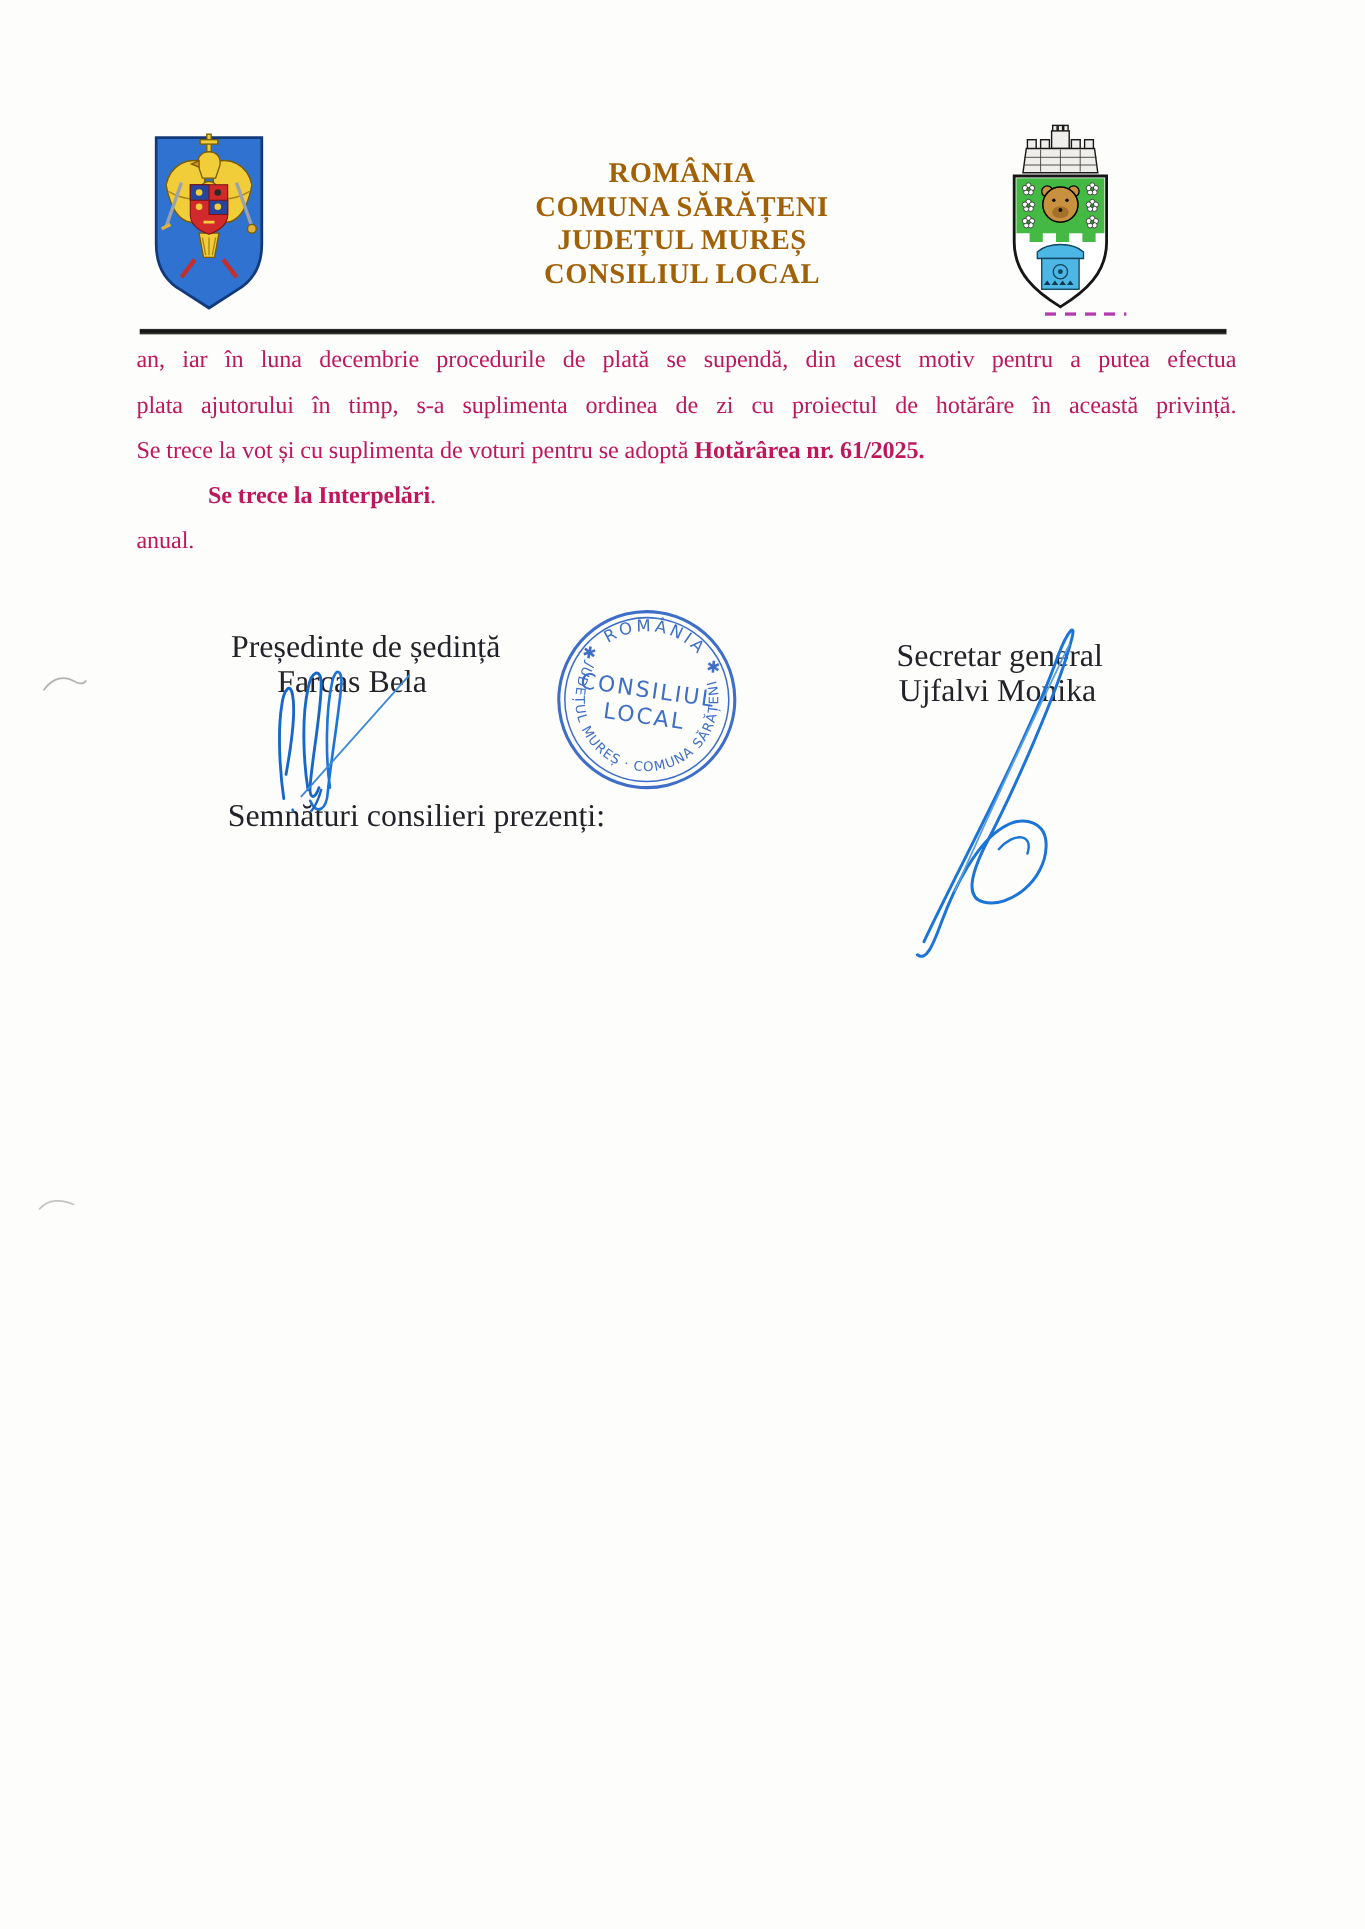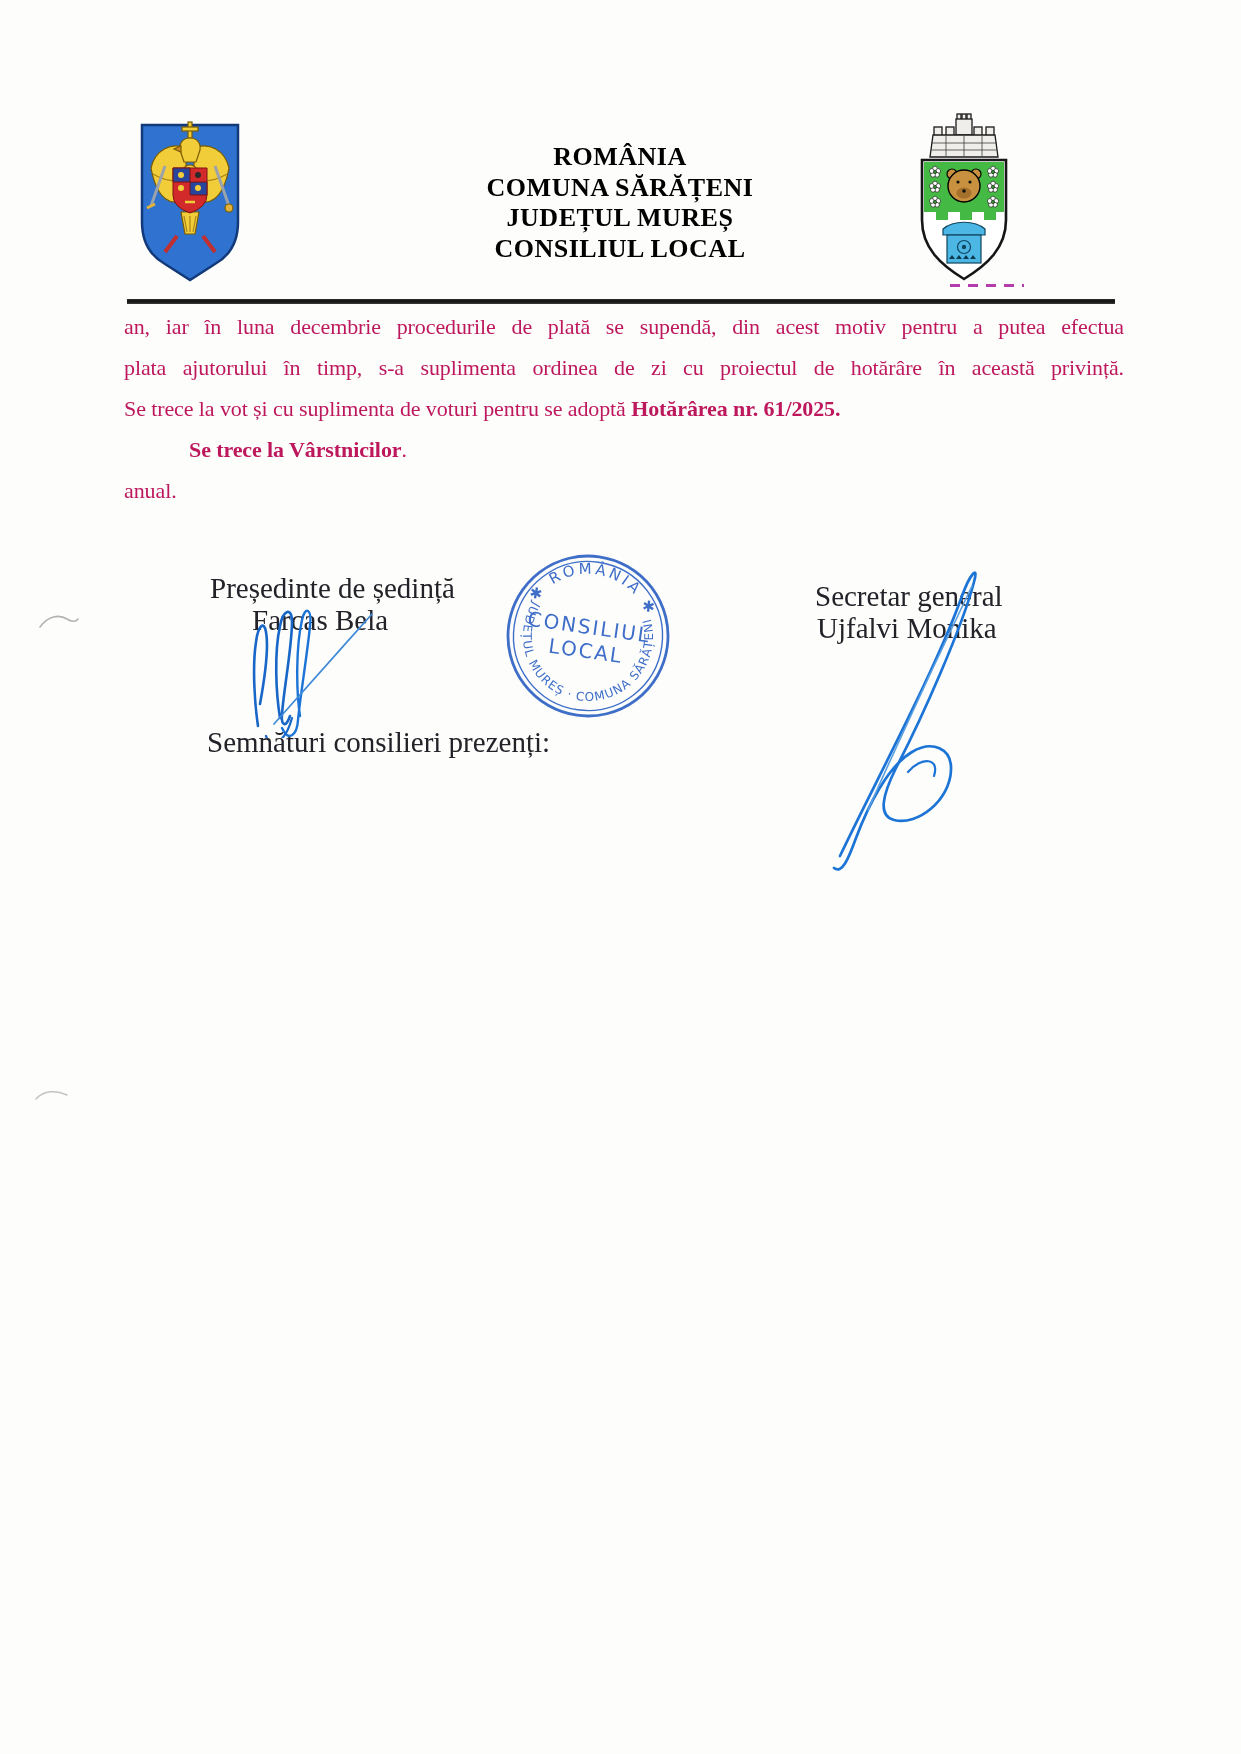--- a/index.html
+++ b/index.html
@@ -2,21 +2,21 @@
 <html><head>
 <meta charset="utf-8">
 <style>
   html,body{margin:0;padding:0;background:#ffffff;}
   .page{position:relative;width:1241px;height:1754px;background:#fdfdfc;overflow:hidden;
         font-family:"Liberation Serif","DejaVu Serif",serif;color:#1e1e24;}
   .abs{position:absolute;}
 
   
   .header-text{left:430px;top:142px;width:380px;text-align:center;
-               font-weight:700;font-size:26px;line-height:30.5px;letter-spacing:.5px;color:#000000;}
+               font-weight:700;font-size:26px;line-height:30.5px;letter-spacing:.5px;color:#a16207;}
   .rule{left:127px;top:299px;width:988px;height:5px;
         background:linear-gradient(180deg,#2f2f2f 0%,#101010 45%,#3c3c38 100%);}
   .magenta-dashes{left:950px;top:284px;width:74px;height:3px;
         background:repeating-linear-gradient(90deg,#b53cae 0 10px,transparent 10px 18px);}
 
   
   .body-block{left:124px;top:306px;width:1000px;font-size:22px;letter-spacing:-.1px;color:#be185d;}
   .bline{height:41px;line-height:41px;}
   .just{text-align:justify;text-align-last:justify;}
   .indent{text-indent:65px;}
@@ -131,21 +131,21 @@
   </svg>
 
   <div class="abs magenta-dashes"></div>
 
   <div class="abs rule"></div>
 
   <div class="abs body-block">
     <div class="bline just">an, iar în luna decembrie procedurile de plată se supendă, din acest motiv pentru a putea efectua</div>
     <div class="bline just">plata ajutorului în timp, s-a suplimenta ordinea de zi cu proiectul de hotărâre în această privință.</div>
     <div class="bline"><span>Se trece la vot și cu suplimenta de voturi pentru se adoptă </span><span class="b">Hotărârea nr. 61/2025.</span></div>
-    <div class="bline indent"><span class="b">Se trece la Vârstnicilor</span><span>.</span></div>
+    <div class="bline indent"><span class="b">Se trece la Interpelări</span><span>.</span></div>
     <div class="bline">anual.</div>
   </div>
 
   <div class="abs sig-label" style="left:210px;top:572px">Președinte de ședință</div>
   <div class="abs sig-label" style="left:252px;top:604px">Farcas Bela</div>
   <div class="abs sig-label" style="left:815px;top:580px">Secretar general</div>
   <div class="abs sig-label" style="left:817px;top:612px">Ujfalvi Monika</div>
   <div class="abs sig-label" style="left:207px;top:726px">Semnături consilieri prezenți:</div>
 
   <svg class="abs" style="left:504px;top:552px;transform:rotate(8deg)" width="168" height="168" viewBox="0 0 168 168" font-family="'DejaVu Sans','Liberation Sans',sans-serif" fill="#2e62c4" opacity="0.92">

